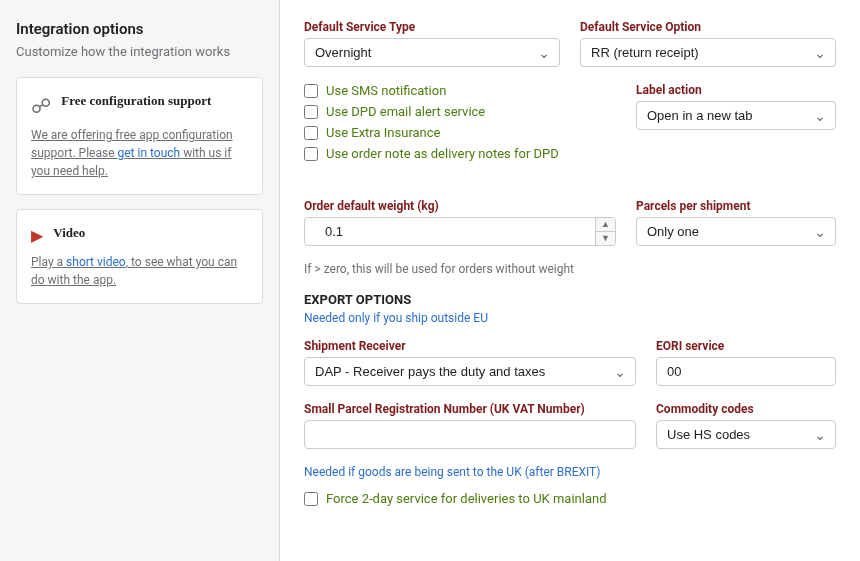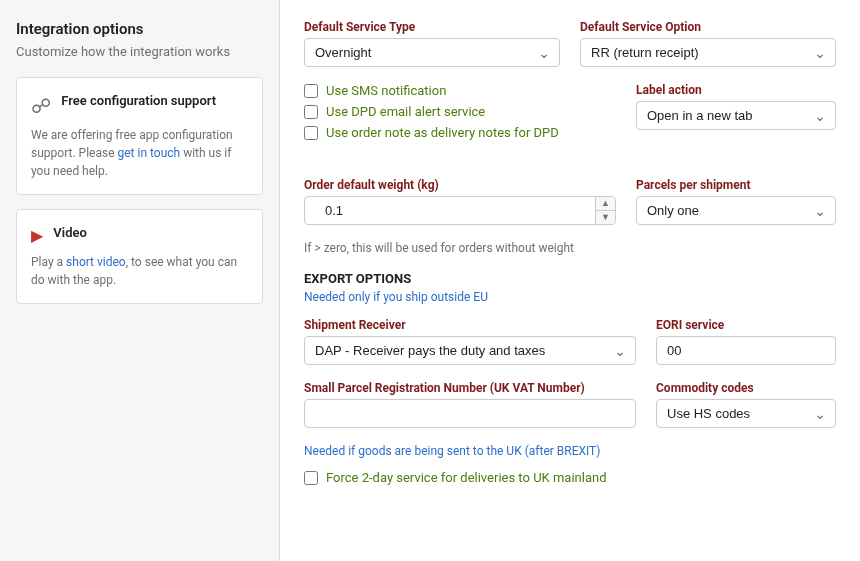--- a/index.html
+++ b/index.html
@@ -55,25 +55,27 @@
       color: #c0392b;
       font-size: 16px;
       margin-top: 2px;
       flex-shrink: 0;
     }
     .card-title {
       font-size: 13px;
       font-weight: 600;
       color: #202223;
       line-height: 1.4;
+      font-family: Liberation Serif, serif;
     }
     .card-body {
       font-size: 12px;
       color: #6d7175;
       line-height: 1.5;
+      text-decoration: underline;
     }
     .card-body a {
       color: #2c6ecb;
       text-decoration: none;
     }
 
     
     .main {
       flex: 1;
       background: #fff;
@@ -295,20 +297,24 @@
 
   <div class="form-row">
     <div class="checkboxes-section form-group-half">
       <div class="checkbox-row">
         <input type="checkbox" id="sms" style="">
         <label class="checkbox-label" for="sms">Use SMS notification</label>
       </div>
       <div class="checkbox-row">
         <input type="checkbox" id="email_alert" style="">
         <label class="checkbox-label" for="email_alert">Use DPD email alert service</label>
+      </div>
+      <div class="checkbox-row">
+        <input type="checkbox" id="insurance" style="">
+        <label class="checkbox-label" for="insurance">Use Extra Insurance</label>
       </div>
       <div class="checkbox-row">
         <input type="checkbox" id="order_note" style="">
         <label class="checkbox-label" for="order_note">Use order note as delivery notes for DPD</label>
       </div>
     </div>
     <div class="label-action-section right-column">
       <label class="form-label">Label action</label>
       <div class="select-wrapper">
         <select>

